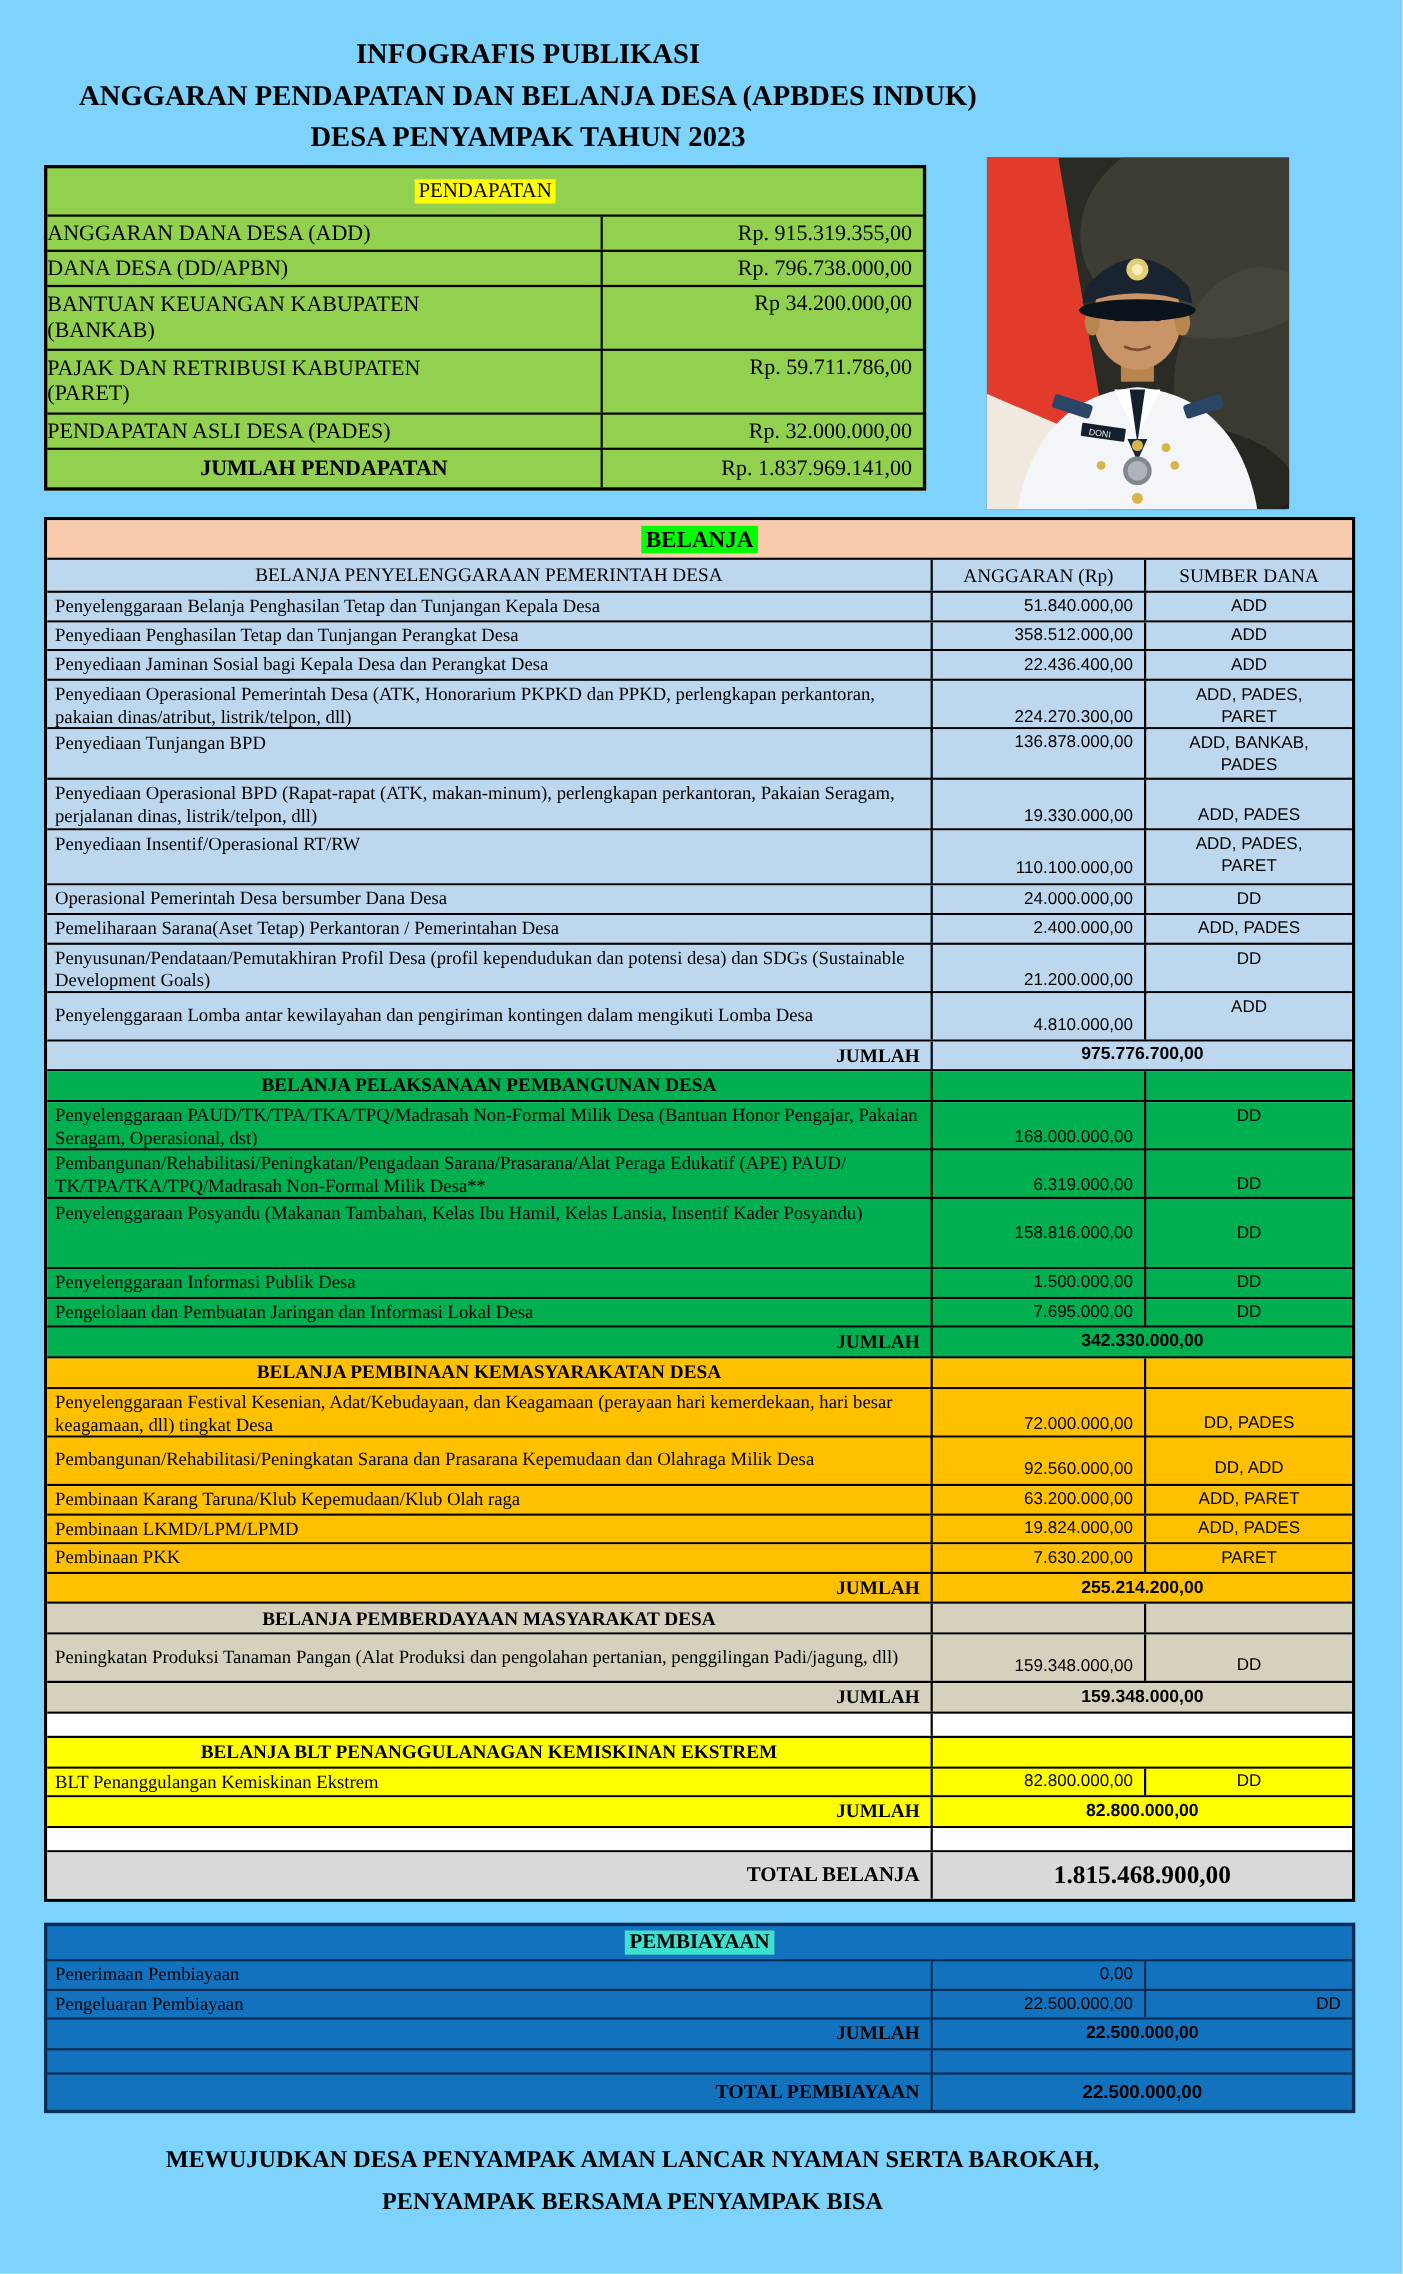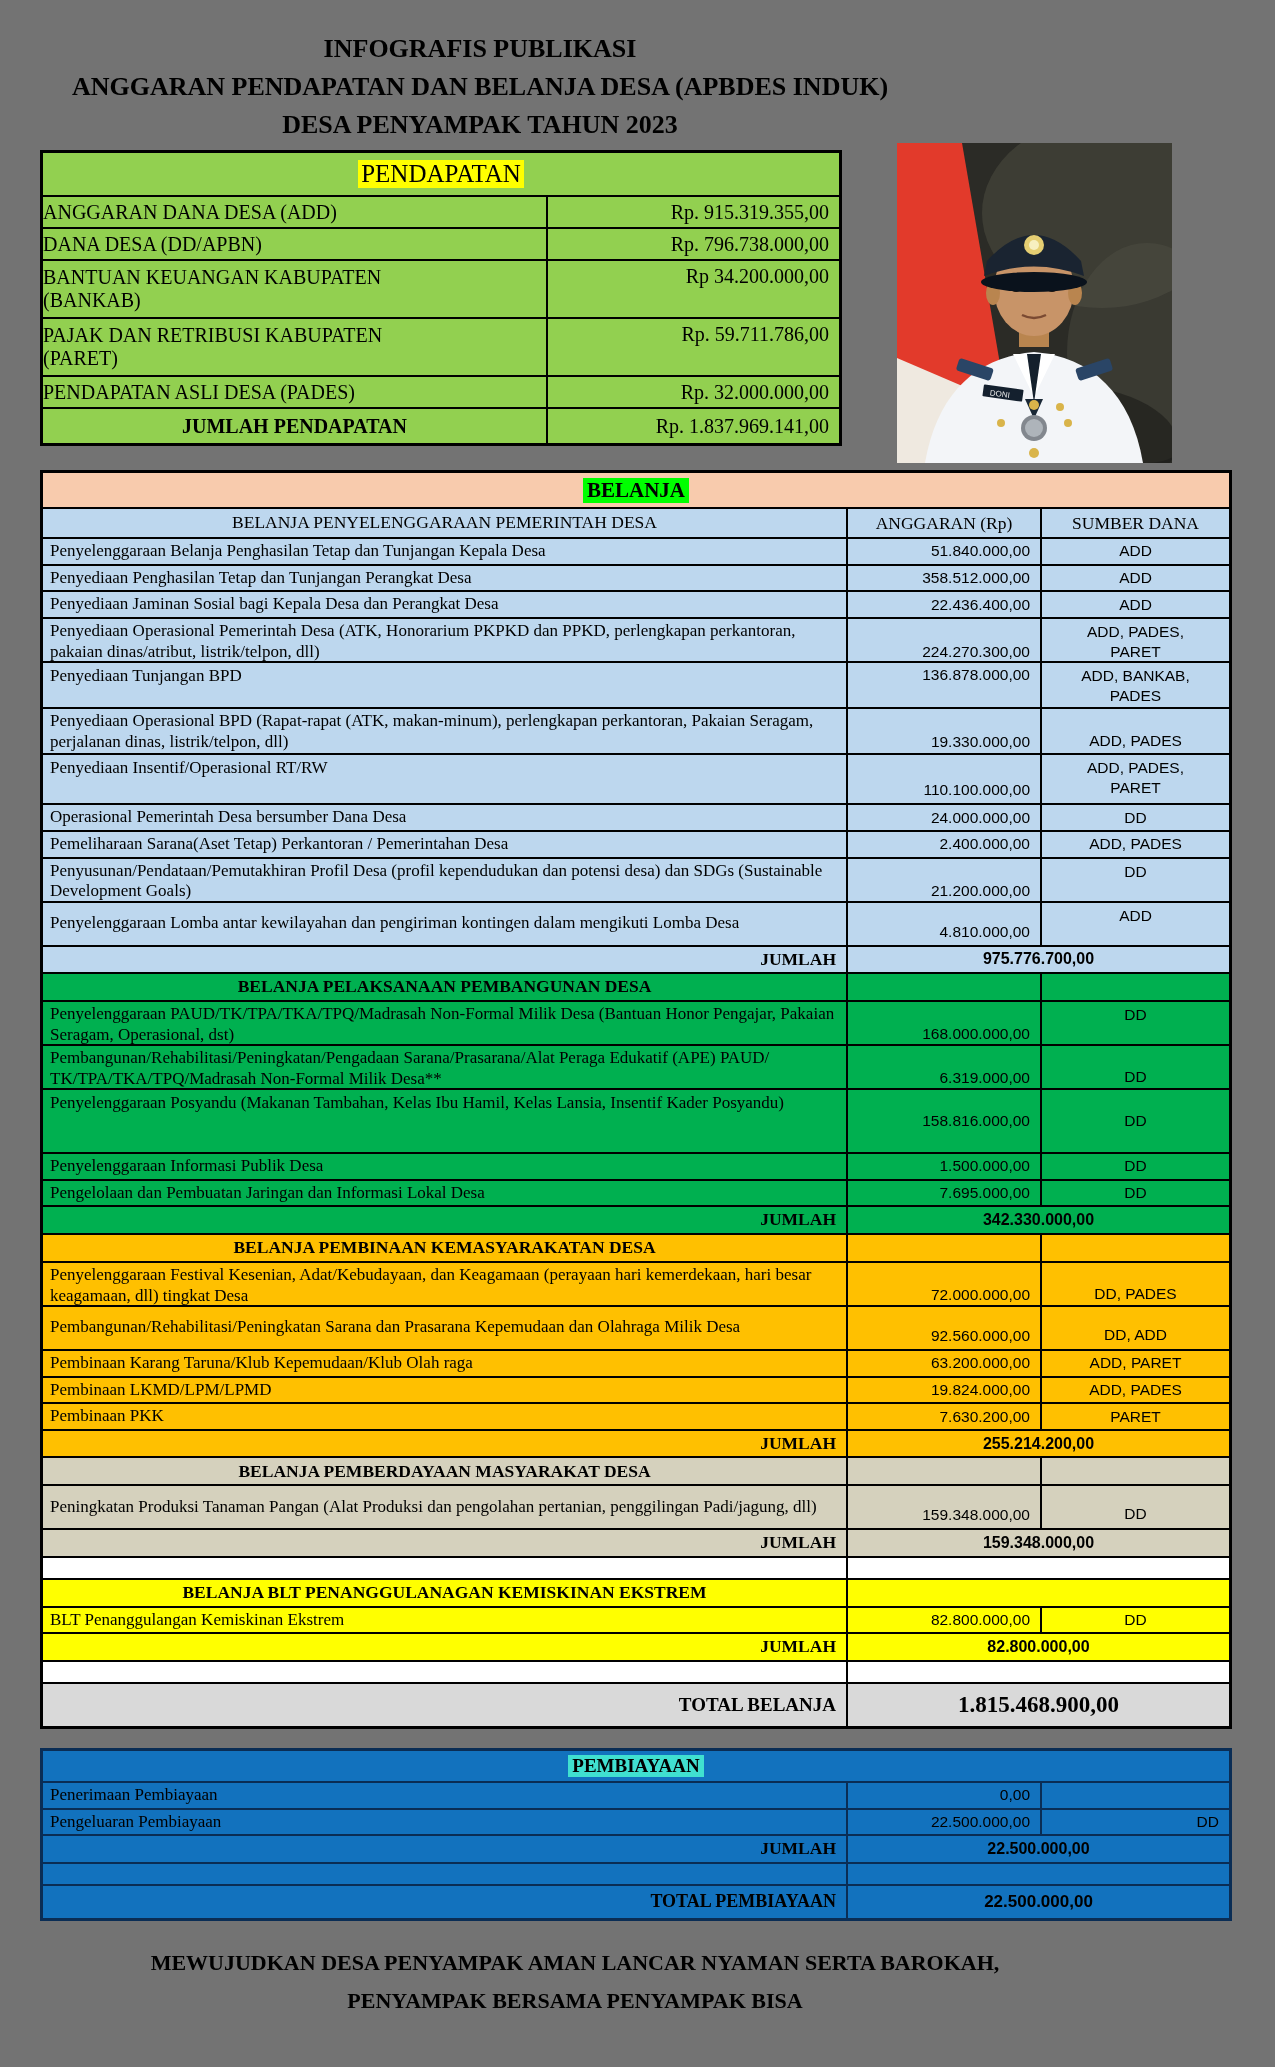--- a/index.html
+++ b/index.html
@@ -1,24 +1,24 @@
 <!DOCTYPE html>
 <html><head>
 <meta charset="utf-8">
 <style>
 *{box-sizing:border-box;margin:0;padding:0}
 body{background:#ffffff;font-family:"Liberation Serif",serif;color:#000}
-.page{position:relative;width:1275px;height:2067px;background:#737373;overflow:hidden}
+.page{position:relative;width:1275px;height:2067px;background:#7dd3fc;overflow:hidden}
 
 
 .title{position:absolute;left:40px;top:30px;width:880px;text-align:center;font-weight:bold;font-size:26px;line-height:38px}
 
 
 #pendapatan{position:absolute;left:40px;top:150px;width:802px;background:#92D050;border:3px solid #000}
-.p-head{height:44px;display:flex;align-items:center;justify-content:center;border-bottom:2px solid #000;font-size:25px}
+.p-head{height:44px;display:flex;align-items:center;justify-content:center;border-bottom:2px solid #000;font-size:19px}
 .hl-y{background:#FFFF00;padding:0 3px}
 .p-row{display:grid;grid-template-columns:503px 1fr;border-bottom:2px solid #000}
 #pendapatan .p-row:last-child{border-bottom:none}
 .p-label{display:flex;align-items:center;padding:2px 0;font-size:20px;white-space:pre-line;line-height:1.15}
 .p-val{display:flex;align-items:center;justify-content:flex-end;padding:2px 10px;font-size:20px;border-left:2px solid #000}
 .p-r32{height:32px}.p-r58{height:58px}
 .p-r58 .p-val{align-items:flex-start;padding-top:4px}
 .p-total{height:34px}
 .p-total .p-label{justify-content:center;font-weight:bold}
 .p-total .p-val{font-weight:normal}

